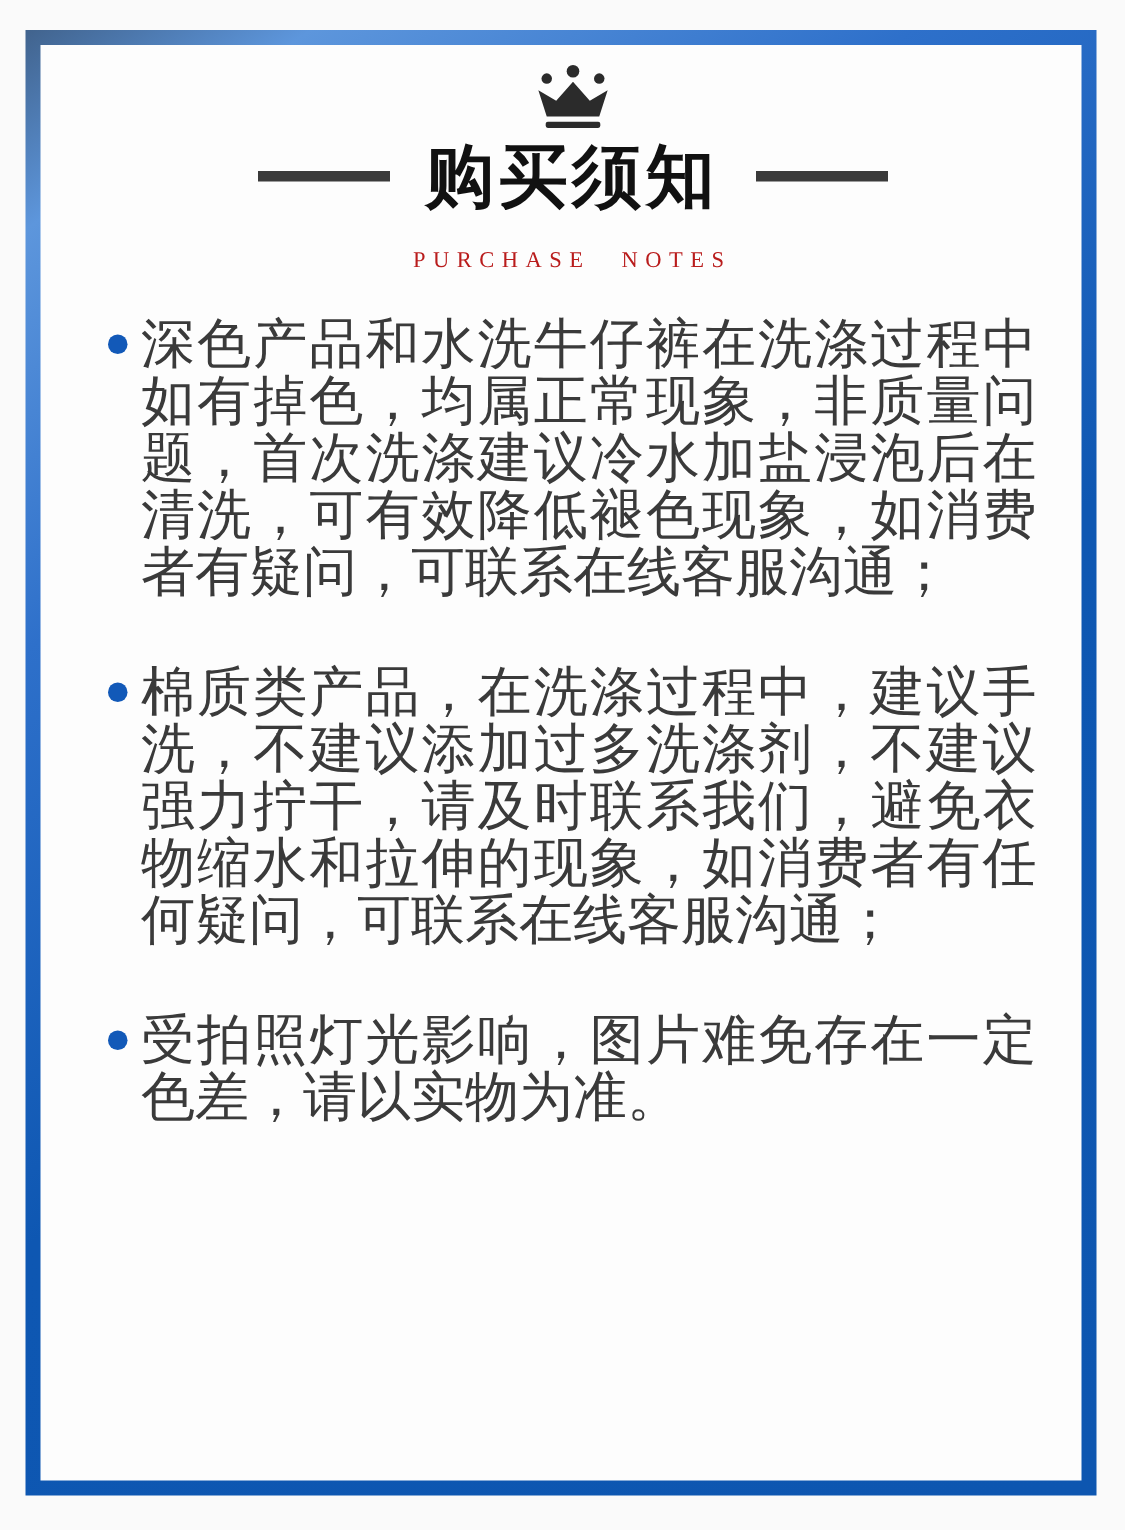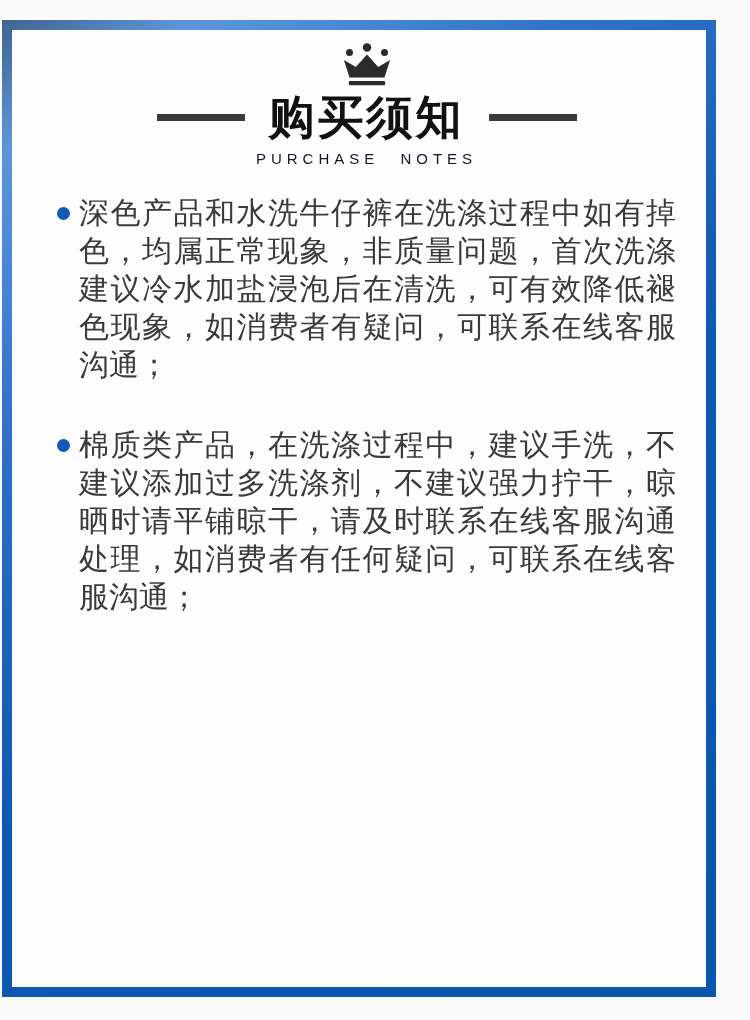--- a/index.html
+++ b/index.html
@@ -5,21 +5,21 @@
   * { margin: 0; padding: 0; box-sizing: border-box; }
   html, body {
     width: 750px; height: 1020px;
     background: #fafafa;
     font-family: "Liberation Sans", "DejaVu Sans", sans-serif;
     position: relative;
     overflow: hidden;
   }
   .frame {
     position: absolute;
-    left: 2px; top: 20px;
+    left: 17px; top: 20px;
     width: 714px; height: 977px;
     background: linear-gradient(145deg,
       #41638d 0%, #5d96dc 9%, #2e70ca 28%, #0e57b2 55%, #0d56b0 100%);
     padding: 10px;
   }
   .inner {
     width: 100%; height: 100%;
     background: #fdfdfd;
     padding: 12px 30px 0 45px;
   }
@@ -37,44 +37,44 @@
     background: #3a3a3a;
   }
   .title {
     font-size: 46px;
     font-weight: 700;
     letter-spacing: 3px;
     color: #111111;
     line-height: 1.1;
   }
   .subtitle {
-    margin-top: 7px;
-    font-family: Liberation Sans, sans-serif;
+    margin-top: 23px;
+    font-family: Liberation Serif, serif;
     font-size: 15px;
     letter-spacing: 5px;
     word-spacing: 12px;
-    color: #0f172a;
+    color: #b91c1c;
   }
   .notes { margin-top: 27px; }
   .note-item {
     display: flex;
     align-items: flex-start;
     margin-bottom: 42px;
   }
   .bullet {
     flex: 0 0 13px;
     width: 13px; height: 13px;
     border-radius: 50%;
     background: #1259b8;
     margin-top: 13px;
     margin-right: 9px;
   }
   .note-text {
     flex: 1;
-    font-size: 30px;
+    font-size: 36px;
     line-height: 38px;
     color: #3a3a3a;
     text-align: justify;
   }
 </style>
 </head>
 <body>
 
 <div class="frame">
   <div class="inner">
@@ -101,21 +101,25 @@
 
     <div class="notes">
 
       <div class="note-item">
         <span class="bullet"></span>
         <p class="note-text">深色产品和水洗牛仔裤在洗涤过程中如有掉色，均属正常现象，非质量问题，首次洗涤建议冷水加盐浸泡后在清洗，可有效降低褪色现象，如消费者有疑问，可联系在线客服沟通；</p>
       </div>
 
       <div class="note-item">
         <span class="bullet"></span>
-        <p class="note-text">棉质类产品，在洗涤过程中，建议手洗，不建议添加过多洗涤剂，不建议强力拧干，晾晒时请平铺晾干，请及时联系在线客服沟通处理，如消费者有任何疑问，可联系在线客服沟通；</p>
+        <p class="note-text">棉质类产品，在洗涤过程中，建议手洗，不建议添加过多洗涤剂，不建议强力拧干，请及时联系我们，避免衣物缩水和拉伸的现象，如消费者有任何疑问，可联系在线客服沟通；</p>
       </div>
 
 
+      <div class="note-item">
+        <span class="bullet"></span>
+        <p class="note-text">受拍照灯光影响，图片难免存在一定色差，请以实物为准。</p>
+      </div>
 
 
     </div>
   </div>
 </div>
 
 </body></html>

